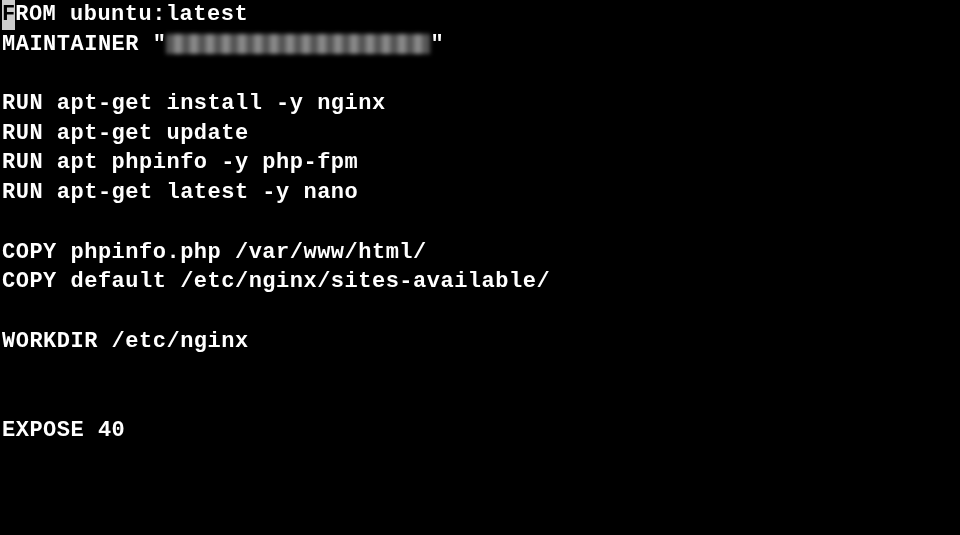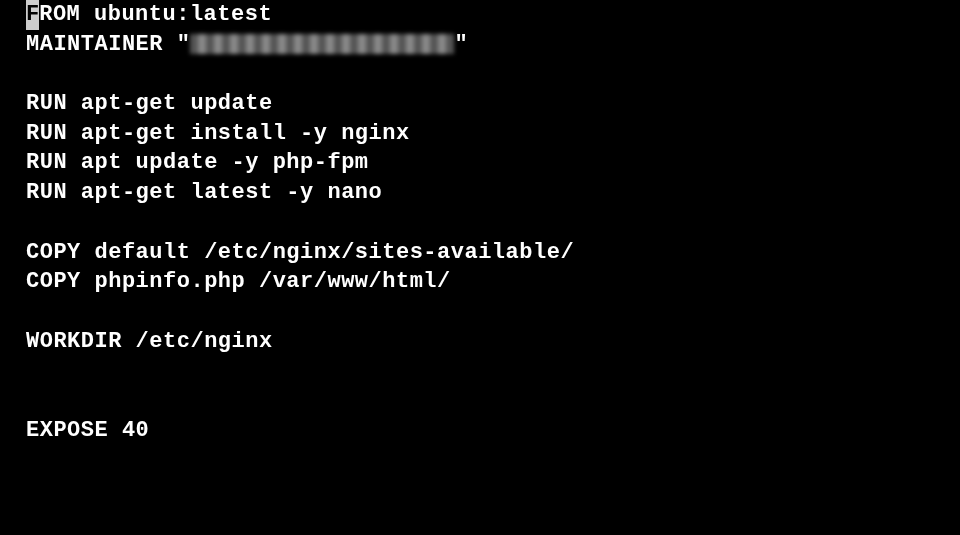--- a/index.html
+++ b/index.html
@@ -17,21 +17,20 @@
       width: 960px;
       height: 535px;
       overflow: hidden;
       padding-left: 2px;
       padding-top: 0;
       letter-spacing: 0.5px;
     }
     .line {
       white-space: pre;
       min-height: 1.35em;
-      margin-left: 24px;
     }
     .cursor {
       display: inline-block;
       background-color: #cccccc;
       color: #000000;
       width: 0.6em;
       text-align: center;
     }
     .redacted {
       display: inline-block;
@@ -46,25 +45,25 @@
       filter: blur(2px);
     }
   </style>
 </head>
 <body>
 
 <div id="editor">
     <div class="line"><span class="cursor">F</span><span>ROM ubuntu:latest</span></div>
     <div class="line"><span>MAINTAINER "</span><span class="redacted"></span><span>"</span></div>
     <div class="line">&nbsp;</div>
+    <div class="line">RUN apt-get install -y nginx</div>
     <div class="line">RUN apt-get update</div>
-    <div class="line">RUN apt-get install -y nginx</div>
-    <div class="line">RUN apt update -y php-fpm</div>
+    <div class="line">RUN apt phpinfo -y php-fpm</div>
     <div class="line">RUN apt-get latest -y nano</div>
     <div class="line">&nbsp;</div>
+    <div class="line">COPY phpinfo.php /var/www/html/</div>
     <div class="line">COPY default /etc/nginx/sites-available/</div>
-    <div class="line">COPY phpinfo.php /var/www/html/</div>
     <div class="line">&nbsp;</div>
     <div class="line">WORKDIR /etc/nginx</div>
     <div class="line">&nbsp;</div>
     <div class="line">&nbsp;</div>
     <div class="line">EXPOSE 40</div>
   </div>
 
 </body></html>

